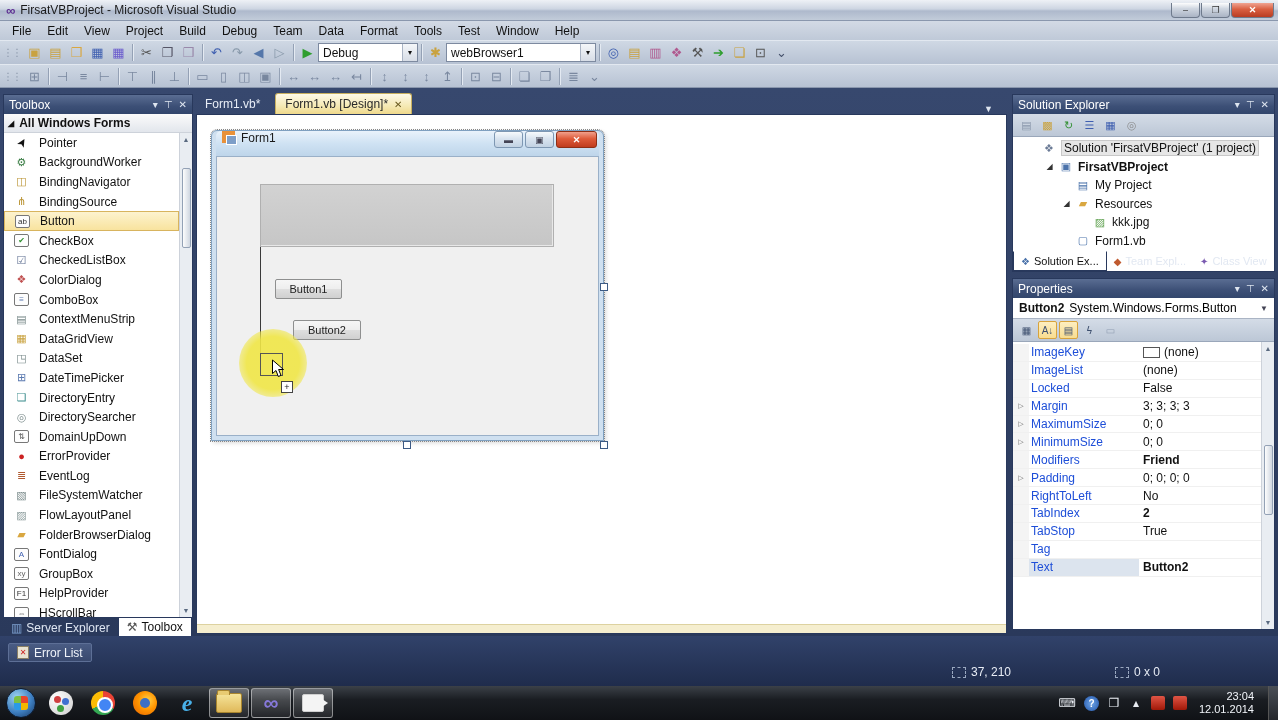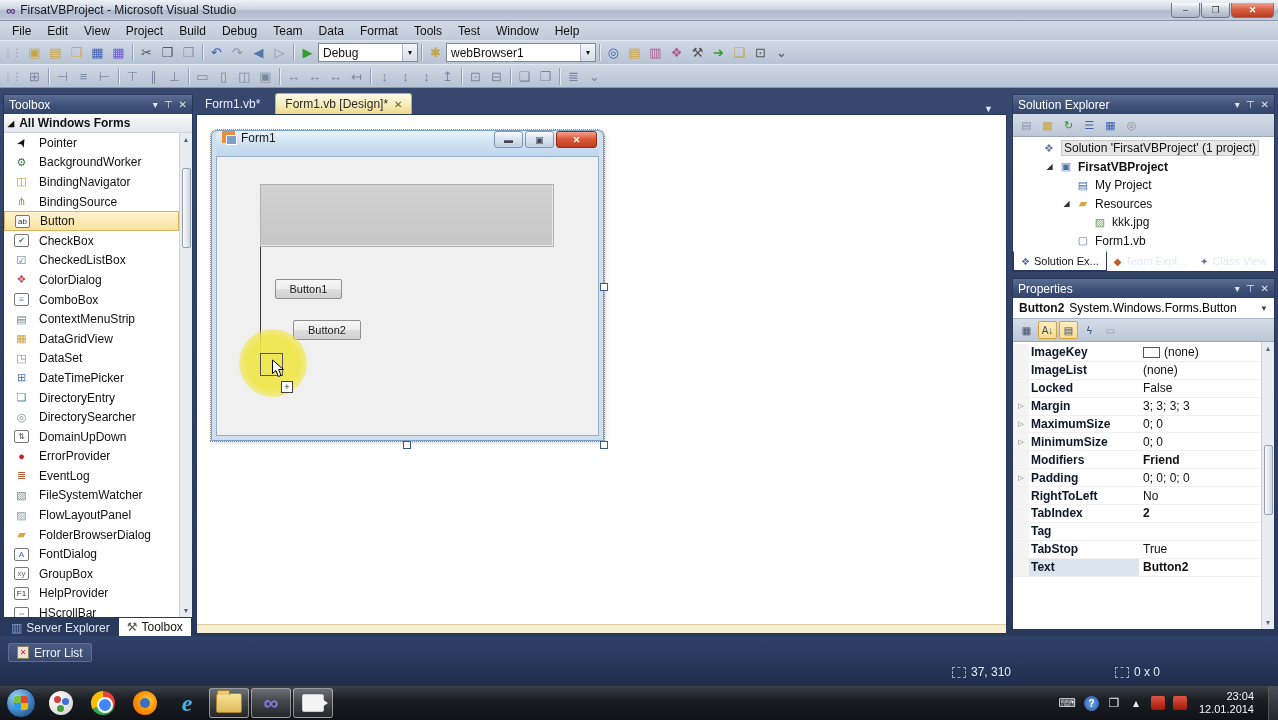--- a/index.html
+++ b/index.html
@@ -127,21 +127,21 @@
   #props { top:190px; height:352px; }
   .obj-combo { height:21px; background:#fff; border-bottom:1px solid #aab4c4; display:flex; align-items:center; padding:0 2px 0 6px;}
   .obj-combo .oname { font-weight:bold; margin-right:5px; }
   .obj-combo .otype { color:#000000; }
   .obj-combo .drop { margin-left:auto; font-size:8px; color:#445; padding:0 4px;}
   #prop-grid { flex:1; position:relative; overflow:hidden; background:#fff; }
   .pg-rows { position:absolute; left:0; top:2px; right:13px; }
   .pg-row { height:17.9px; display:flex; align-items:center; border-bottom:1px solid #f0f0f0; }
   .pg-gutter { width:16px; align-self:stretch; display:flex; align-items:center; justify-content:center;
     font-size:7px; color:#666; background:#f4f4f4; flex:none;}
-  .pg-label { width:110px; padding-left:2px; color:#0f172a; flex:none; align-self:stretch; display:flex; align-items:center;font-weight:bold;}
+  .pg-label { width:110px; padding-left:2px; color:#1d4ed8; flex:none; align-self:stretch; display:flex; align-items:center;}
   .pg-value { flex:1; padding-left:4px; display:flex; align-items:center; gap:4px;}
   .pg-row.b .pg-value { font-weight:bold; }
   .pg-row.sel .pg-label { background:#dce4ee; }
   .swatch { width:17px; height:11px; background:#fff; border:1px solid #555; display:inline-block; flex:none;}
   .pg-scroll { position:absolute; right:0; top:0; bottom:0; width:13px; background:#e9edf2; border-left:1px solid #cdd2da;
     display:flex; flex-direction:column; align-items:center; font-size:7px; color:#5a6a80;}
   .pg-thumb { width:9px; height:70px; margin-top:90px; background:linear-gradient(90deg,#fdfdfd,#cfd6e0); border:1px solid #93a1b5; border-radius:2px;}
 
   
   #bottombar { position:absolute; left:0; top:636px; width:1278px; height:50px;
@@ -875,33 +875,33 @@
             <span class="pg-gutter"></span>
             <span class="pg-label">TabIndex</span>
             <span class="pg-value">
 
               <span>2</span>
             </span>
           </div>
 
           <div class="pg-row">
             <span class="pg-gutter"></span>
-            <span class="pg-label">Tag</span>
-            <span class="pg-value">
-
-              <span></span>
+            <span class="pg-label">TabStop</span>
+            <span class="pg-value">
+
+              <span>True</span>
             </span>
           </div>
 
           <div class="pg-row">
             <span class="pg-gutter"></span>
-            <span class="pg-label">TabStop</span>
-            <span class="pg-value">
-
-              <span>True</span>
+            <span class="pg-label">Tag</span>
+            <span class="pg-value">
+
+              <span></span>
             </span>
           </div>
 
           <div class="pg-row b sel">
             <span class="pg-gutter"></span>
             <span class="pg-label">Text</span>
             <span class="pg-value">
 
               <span>Button2</span>
             </span>
@@ -917,21 +917,21 @@
   </div>
 </div>
 
 <div id="bottombar">
   <div id="errorlist-btn">
     <span class="el-icon">✕</span>
     <span>Error List</span>
   </div>
   <div class="status-item" id="status-pos">
     <span class="st-icon"></span>
-    <span>37, 310</span>
+    <span>37, 210</span>
   </div>
   <div class="status-item" id="status-size">
     <span class="st-icon"></span>
     <span>0 x 0</span>
   </div>
 </div>
 
 <div id="taskbar">
   <div id="start-orb">
       <span class="orb-flag"></span>

